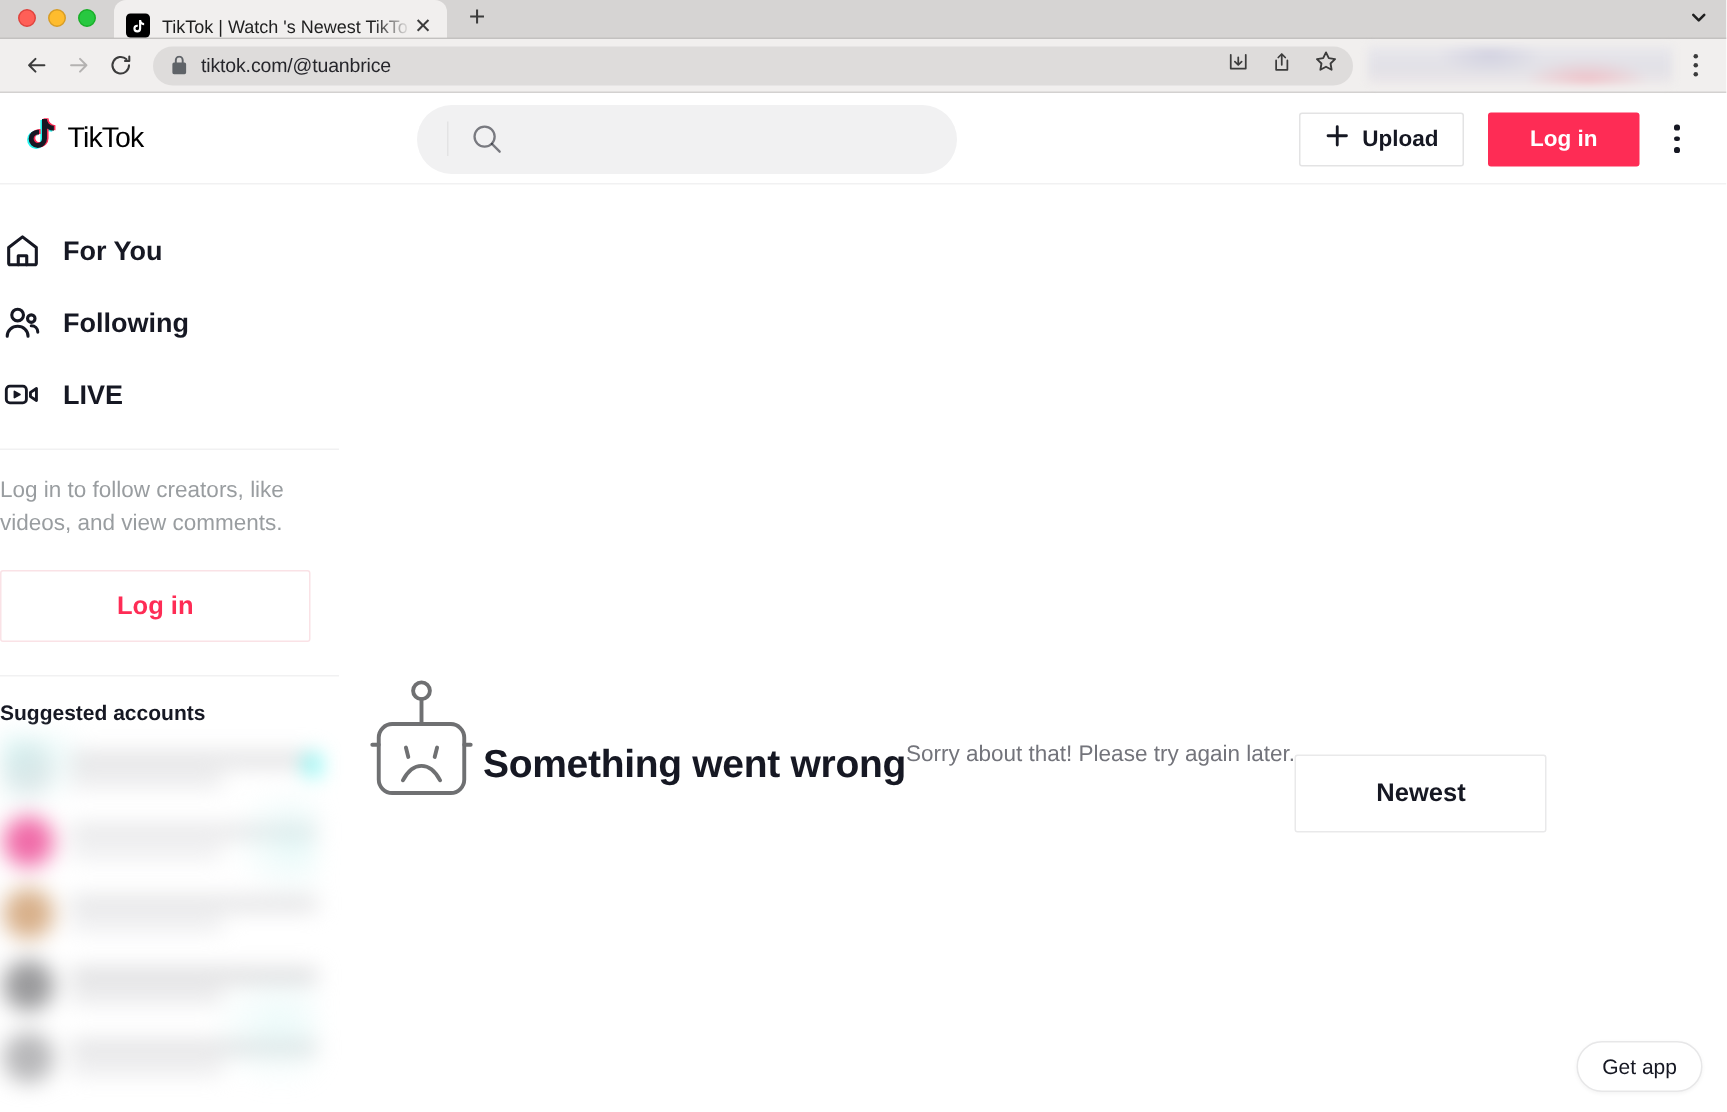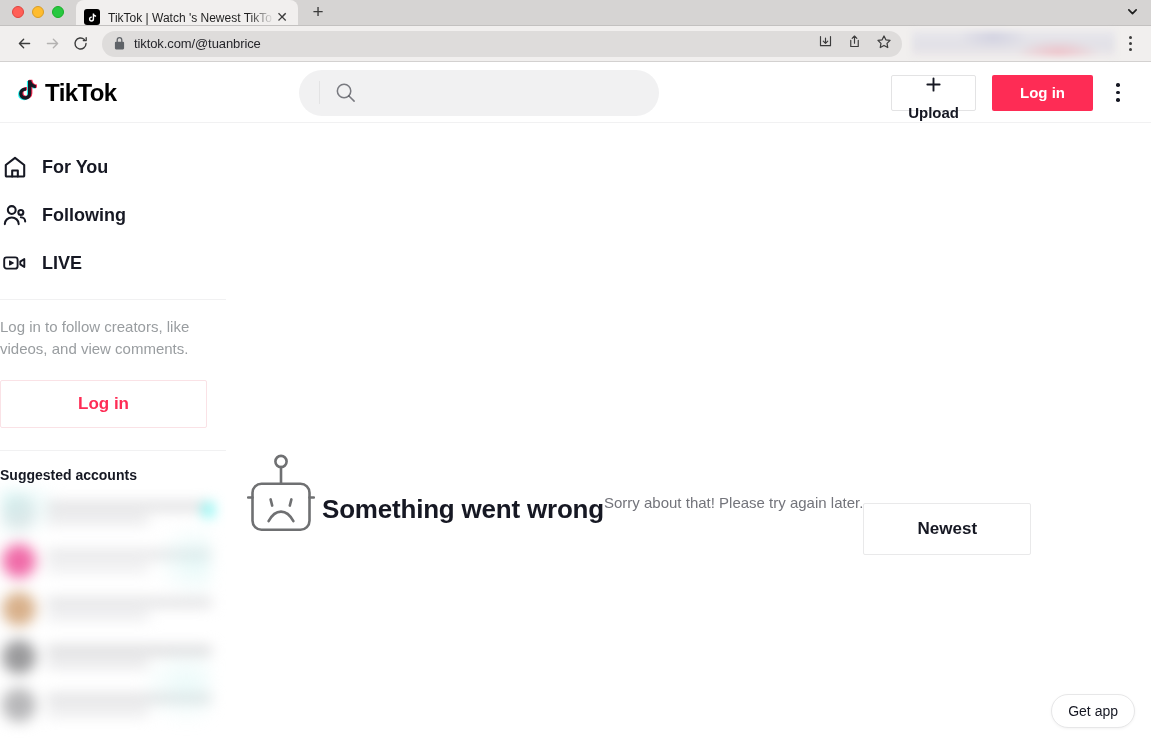--- a/index.html
+++ b/index.html
@@ -89,21 +89,21 @@
 
   
   .page { position:absolute; top:63px; left:0; right:0; bottom:0; background:#fff; }
 
   .tt-header {
     height:60px; border-bottom:1px solid #f1f1f2; background:#fff;
     display:flex; align-items:center; padding:0 16px 0 14px;
   }
   .tt-logo { display:flex; align-items:center; gap:4px; flex:0 0 auto; }
   .tt-logo-text {
-    font-size:24px; font-weight:bold; color:#000;
+    font-size:19px; font-weight:normal; color:#000;
     letter-spacing:-0.6px; position:relative;
   }
   .tt-logo-text::before {
     content:attr(data-ghost); position:absolute; left:-1.3px; top:0;
     color:#25f4ee; z-index:-1;
   }
   .tt-logo-text::after {
     content:attr(data-ghost); position:absolute; left:1.3px; top:0;
     color:#fe2c55; z-index:-2;
   }
@@ -123,21 +123,20 @@
     width:52px; height:44px; display:flex; align-items:center;
     justify-content:center; flex:0 0 auto;
   }
 
   .tt-header-right { margin-left:auto; display:flex; align-items:center; gap:0px; }
   .upload-btn {
     height:36px; border:1px solid #e3e3e4; background:#fff;
     border-radius:2px; display:flex; align-items:center; gap:8px;
     padding:0 16px; font-size:15px; font-weight:600; color:#161823;
     cursor:pointer;
-    flex-direction:column;
   }
   .login-btn {
     height:36px; background:#fe2c55; color:#fff; border:none;
     border-radius:2px; padding:0 28px; font-size:15px; font-weight:700;
     margin-left:16px; cursor:pointer; font-family:inherit;
   }
   .tt-kebab {
     width:34px; height:36px; display:flex; align-items:center;
     justify-content:center; margin-left:8px; cursor:pointer;
   }

